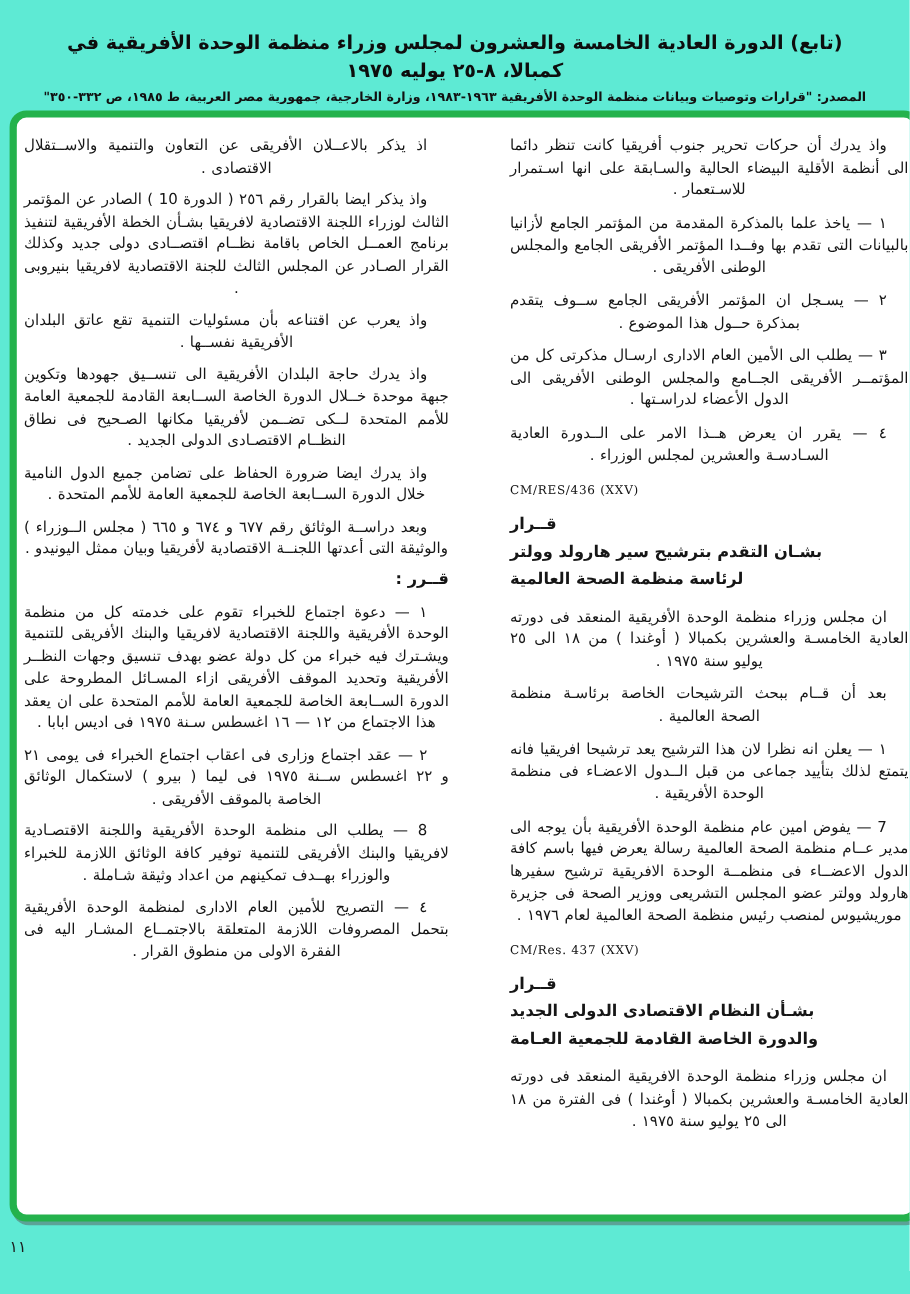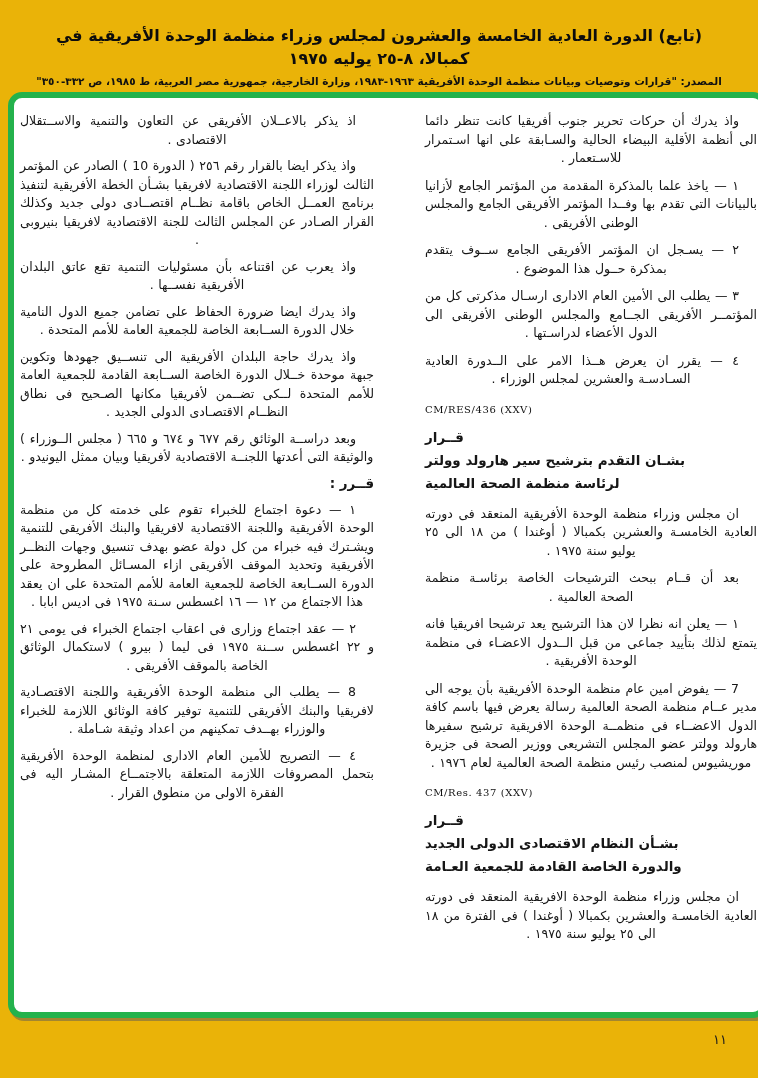--- a/index.html
+++ b/index.html
@@ -1,17 +1,17 @@
 <!DOCTYPE html>
 <html lang="ar"><head>
 <meta charset="utf-8">
 <style>
   html,body{margin:0;padding:0;}
   body{width:758px;height:1078px;background:#ffffff;font-family:"DejaVu Sans",sans-serif;}
-  .page{position:relative;width:758px;height:1078px;background:#eab308;overflow:hidden;}
+  .page{position:relative;width:758px;height:1078px;background:#5eead4;overflow:hidden;}
 
   .header{position:absolute;top:24px;left:28px;right:28px;text-align:center;direction:rtl;color:#0d0d0d;}
   .header-title{font-size:16px;font-weight:bold;line-height:1.45;}
   .header-source{font-size:10.5px;font-weight:bold;margin-top:5px;color:#111;}
 
   .frame{position:absolute;left:8px;top:92px;width:707px;height:914px;
          border:6px solid #24b24c;border-radius:14px;background:#ffffff;
          box-shadow:2px 3px 0 rgba(90,90,90,0.5);}
 
   .col{position:absolute;top:14px;direction:rtl;color:#161616;}
@@ -21,40 +21,40 @@
   .para{font-size:12.5px;line-height:18.5px;text-align:justify;text-align-last:center;
         text-indent:18px;margin:0 0 9px 0;word-spacing:0.5px;}
   .col-left .para{margin-bottom:8px;}
 
   .doc-ref{direction:ltr;text-align:left;font-family:"DejaVu Serif",serif;
            font-size:10px;letter-spacing:0.6px;margin:15px 0 11px 0;color:#101010;}
 
   .res-heading{font-weight:bold;font-size:13.5px;line-height:23px;text-align:left;margin:2px 0 10px 0;}
   .decree{font-weight:bold;font-size:13.5px;text-align:right;margin:3px 0 10px 0;}
 
-  .page-number{position:absolute;left:8px;width:719px;top:1032px;text-align:right;
+  .page-number{position:absolute;left:8px;width:719px;top:1032px;text-align:left;
                font-size:13px;color:#1c1c1c;direction:rtl;}
 </style>
 </head>
 <body>
 
 <div class="page">
 
   <div class="header">
     <div class="header-title">(تابع) الدورة العادية الخامسة والعشرون لمجلس وزراء منظمة الوحدة الأفريقية في كمبالا، ٨-٢٥ يوليه ١٩٧٥</div>
     <div class="header-source">المصدر: "قرارات وتوصيات وبيانات منظمة الوحدة الأفريقية ١٩٦٣-١٩٨٣، وزارة الخارجية، جمهورية مصر العربية، ط ١٩٨٥، ص ٣٣٢-٣٥٠"</div>
   </div>
 
   <div class="frame" style="border-color: rgb(36, 178, 76); padding-left: 40px;">
     <div class="col col-left" id="col-left">
         <p class="para">اذ يذكر بالاعــلان الأفريقى عن التعاون والتنمية والاســتقلال الاقتصادى .</p>
         <p class="para">واذ يذكر ايضا بالقرار رقم ٢٥٦ ( الدورة 10 ) الصادر عن المؤتمر الثالث لوزراء اللجنة الاقتصادية لافريقيا بشـأن الخطة الأفريقية لتنفيذ برنامج العمــل الخاص باقامة نظــام اقتصــادى دولى جديد وكذلك القرار الصـادر عن المجلس الثالث للجنة الاقتصادية لافريقيا بنيروبى .</p>
         <p class="para">واذ يعرب عن اقتناعه بأن مسئوليات التنمية تقع عاتق البلدان الأفريقية نفســها .</p>
+        <p class="para">واذ يدرك حاجة البلدان الأفريقية الى تنســيق جهودها وتكوين جبهة موحدة خــلال الدورة الخاصة الســابعة القادمة للجمعية العامة للأمم المتحدة لــكى تضــمن لأفريقيا مكانها الصـحيح فى نطاق النظــام الاقتصـادى الدولى الجديد .</p>
         <p class="para">واذ يدرك ايضا ضرورة الحفاظ على تضامن جميع الدول النامية خلال الدورة الســابعة الخاصة للجمعية العامة للأمم المتحدة .</p>
-        <p class="para">واذ يدرك حاجة البلدان الأفريقية الى تنســيق جهودها وتكوين جبهة موحدة خــلال الدورة الخاصة الســابعة القادمة للجمعية العامة للأمم المتحدة لــكى تضــمن لأفريقيا مكانها الصـحيح فى نطاق النظــام الاقتصـادى الدولى الجديد .</p>
         <p class="para">وبعد دراســة الوثائق رقم ٦٧٧ و ٦٧٤ و ٦٦٥ ( مجلس الــوزراء ) والوثيقة التى أعدتها اللجنــة الاقتصادية لأفريقيا وبيان ممثل اليونيدو .</p>
         <div class="decree">قــرر :</div>
         <p class="para">١ — دعوة اجتماع للخبراء تقوم على خدمته كل من منظمة الوحدة الأفريقية واللجنة الاقتصادية لافريقيا والبنك الأفريقى للتنمية ويشـترك فيه خبراء من كل دولة عضو بهدف تنسيق وجهات النظــر الأفريقية وتحديد الموقف الأفريقى ازاء المسـائل المطروحة على الدورة الســابعة الخاصة للجمعية العامة للأمم المتحدة على ان يعقد هذا الاجتماع من ١٢ — ١٦ اغسطس سـنة ١٩٧٥ فى اديس ابابا .</p>
         <p class="para">٢ — عقد اجتماع وزارى فى اعقاب اجتماع الخبراء فى يومى ٢١ و ٢٢ اغسطس ســنة ١٩٧٥ فى ليما ( بيرو ) لاستكمال الوثائق الخاصة بالموقف الأفريقى .</p>
         <p class="para">8 — يطلب الى منظمة الوحدة الأفريقية واللجنة الاقتصـادية لافريقيا والبنك الأفريقى للتنمية توفير كافة الوثائق اللازمة للخبراء والوزراء بهــدف تمكينهم من اعداد وثيقة شـاملة .</p>
         <p class="para">٤ — التصريح للأمين العام الادارى لمنظمة الوحدة الأفريقية بتحمل المصروفات اللازمة المتعلقة بالاجتمــاع المشـار اليه فى الفقرة الاولى من منطوق القرار .</p>
       </div>
     <div class="col col-right" id="col-right">
         <p class="para">واذ يدرك أن حركات تحرير جنوب أفريقيا كانت تنظر دائما الى أنظمة الأقلية البيضاء الحالية والسـابقة على انها اسـتمرار للاسـتعمار .</p>
         <p class="para">١ — ياخذ علما بالمذكرة المقدمة من المؤتمر الجامع لأزانيا بالبيانات التى تقدم بها وفــدا المؤتمر الأفريقى الجامع والمجلس الوطنى الأفريقى .</p>

